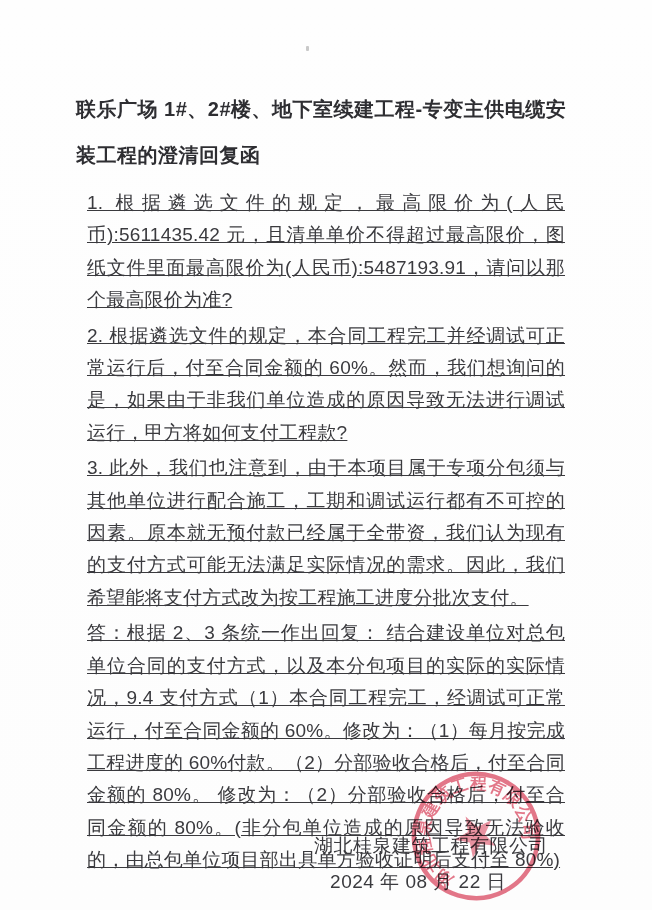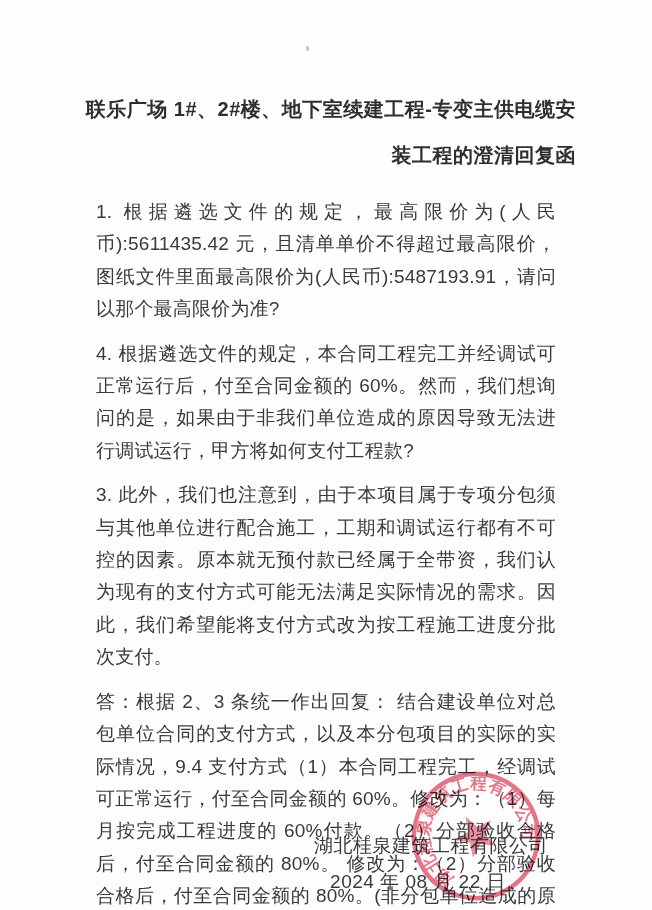--- a/index.html
+++ b/index.html
@@ -22,35 +22,35 @@
     border-radius: 1px;
   }
   .doc-title {
     position: absolute;
     left: 76px; top: 86px;
     width: 500px;
     font-size: 20px;
     font-weight: bold;
     color: #2e2e32;
     line-height: 46px;
-    text-align: right;
+    text-align: left;
     letter-spacing: 0.5px;
   }
   .doc-body {
     position: absolute;
     left: 84px; top: 184px;
     width: 484px;
     color: #3a3a3e;
     font-size: 19px;
     line-height: 32.4px;
     text-align: justify;
     text-justify: inter-character;
     letter-spacing: 0.2px;
   }
-  .doc-body p { margin: 12px; }
+  .doc-body p { margin: 3px; text-decoration: underline; }
   .signature-company {
     position: absolute;
     top: 833px; right: 104px;
     font-size: 19px;
     color: #3a3a3e;
     letter-spacing: 0.5px;
   }
   .signature-date {
     position: absolute;
     top: 869px; right: 146px;
@@ -77,21 +77,21 @@
 <body>
 
 <div class="page">
 
   <div class="scan-speck"></div>
 
   <div class="doc-title">联乐广场 1#、2#楼、地下室续建工程-专变主供电缆安装工程的澄清回复函</div>
 
   <div class="doc-body">
     <p>1. 根据遴选文件的规定，最高限价为(人民币):5611435.42 元，且清单单价不得超过最高限价，图纸文件里面最高限价为(人民币):5487193.91，请问以那个最高限价为准?</p>
-    <p>4. 根据遴选文件的规定，本合同工程完工并经调试可正常运行后，付至合同金额的 60%。然而，我们想询问的是，如果由于非我们单位造成的原因导致无法进行调试运行，甲方将如何支付工程款?</p>
+    <p>2. 根据遴选文件的规定，本合同工程完工并经调试可正常运行后，付至合同金额的 60%。然而，我们想询问的是，如果由于非我们单位造成的原因导致无法进行调试运行，甲方将如何支付工程款?</p>
     <p>3. 此外，我们也注意到，由于本项目属于专项分包须与其他单位进行配合施工，工期和调试运行都有不可控的因素。原本就无预付款已经属于全带资，我们认为现有的支付方式可能无法满足实际情况的需求。因此，我们希望能将支付方式改为按工程施工进度分批次支付。</p>
     <p>答：根据 2、3 条统一作出回复： 结合建设单位对总包单位合同的支付方式，以及本分包项目的实际的实际情况，9.4 支付方式（1）本合同工程完工，经调试可正常运行，付至合同金额的 60%。修改为：（1）每月按完成工程进度的 60%付款。（2）分部验收合格后，付至合同金额的 80%。 修改为：（2）分部验收合格后，付至合同金额的 80%。(非分包单位造成的原因导致无法验收的，由总包单位项目部出具单方验收证明后支付至 80%)</p>
   </div>
 
   <div class="signature-company">湖北桂泉建筑工程有限公司</div>
 
   <div class="signature-date">2024 年 08 月 22 日</div>
 
   <div class="seal">
     <svg width="170" height="170" viewBox="-85 -85 170 170">

